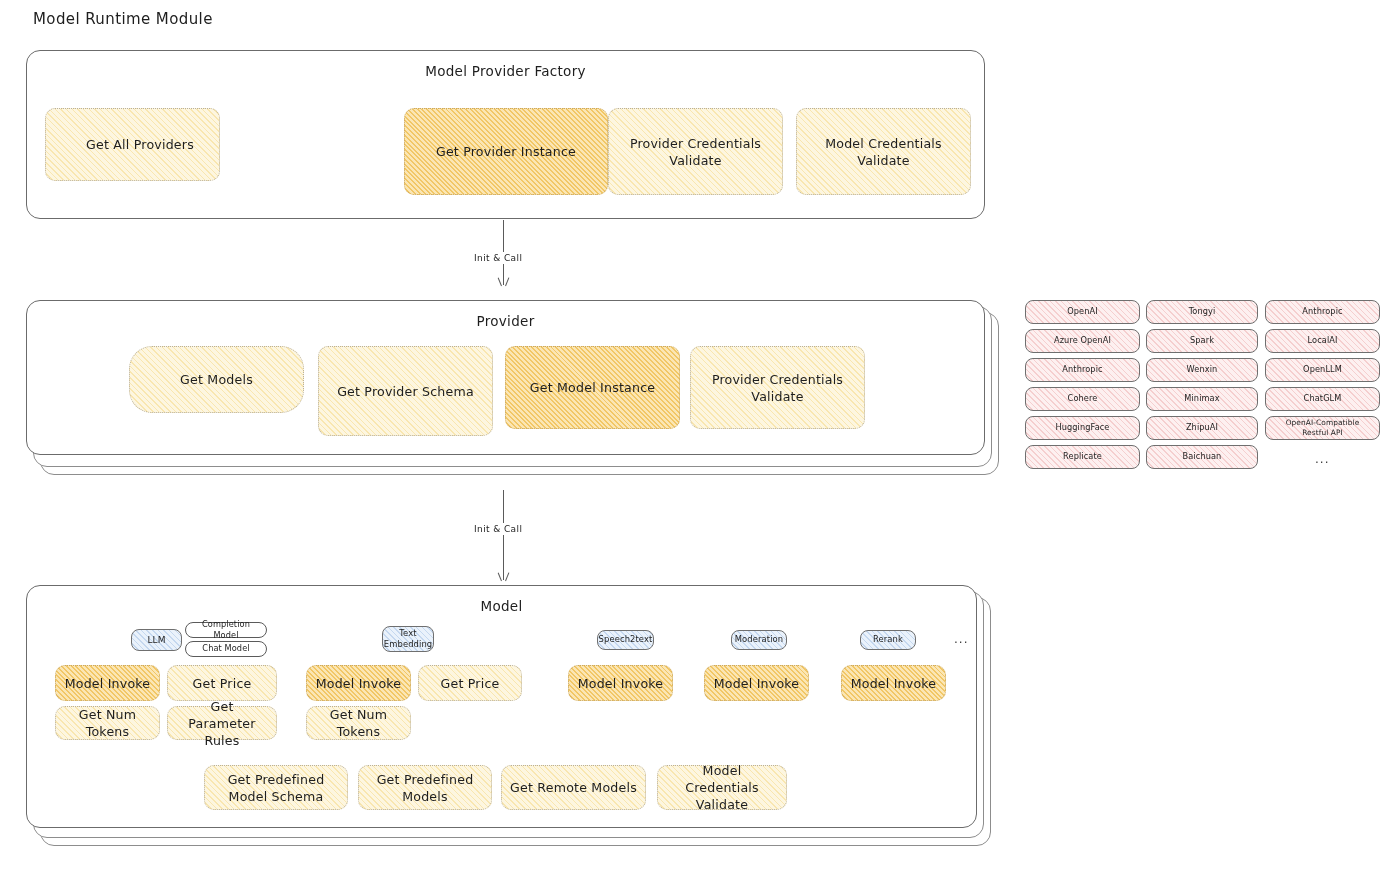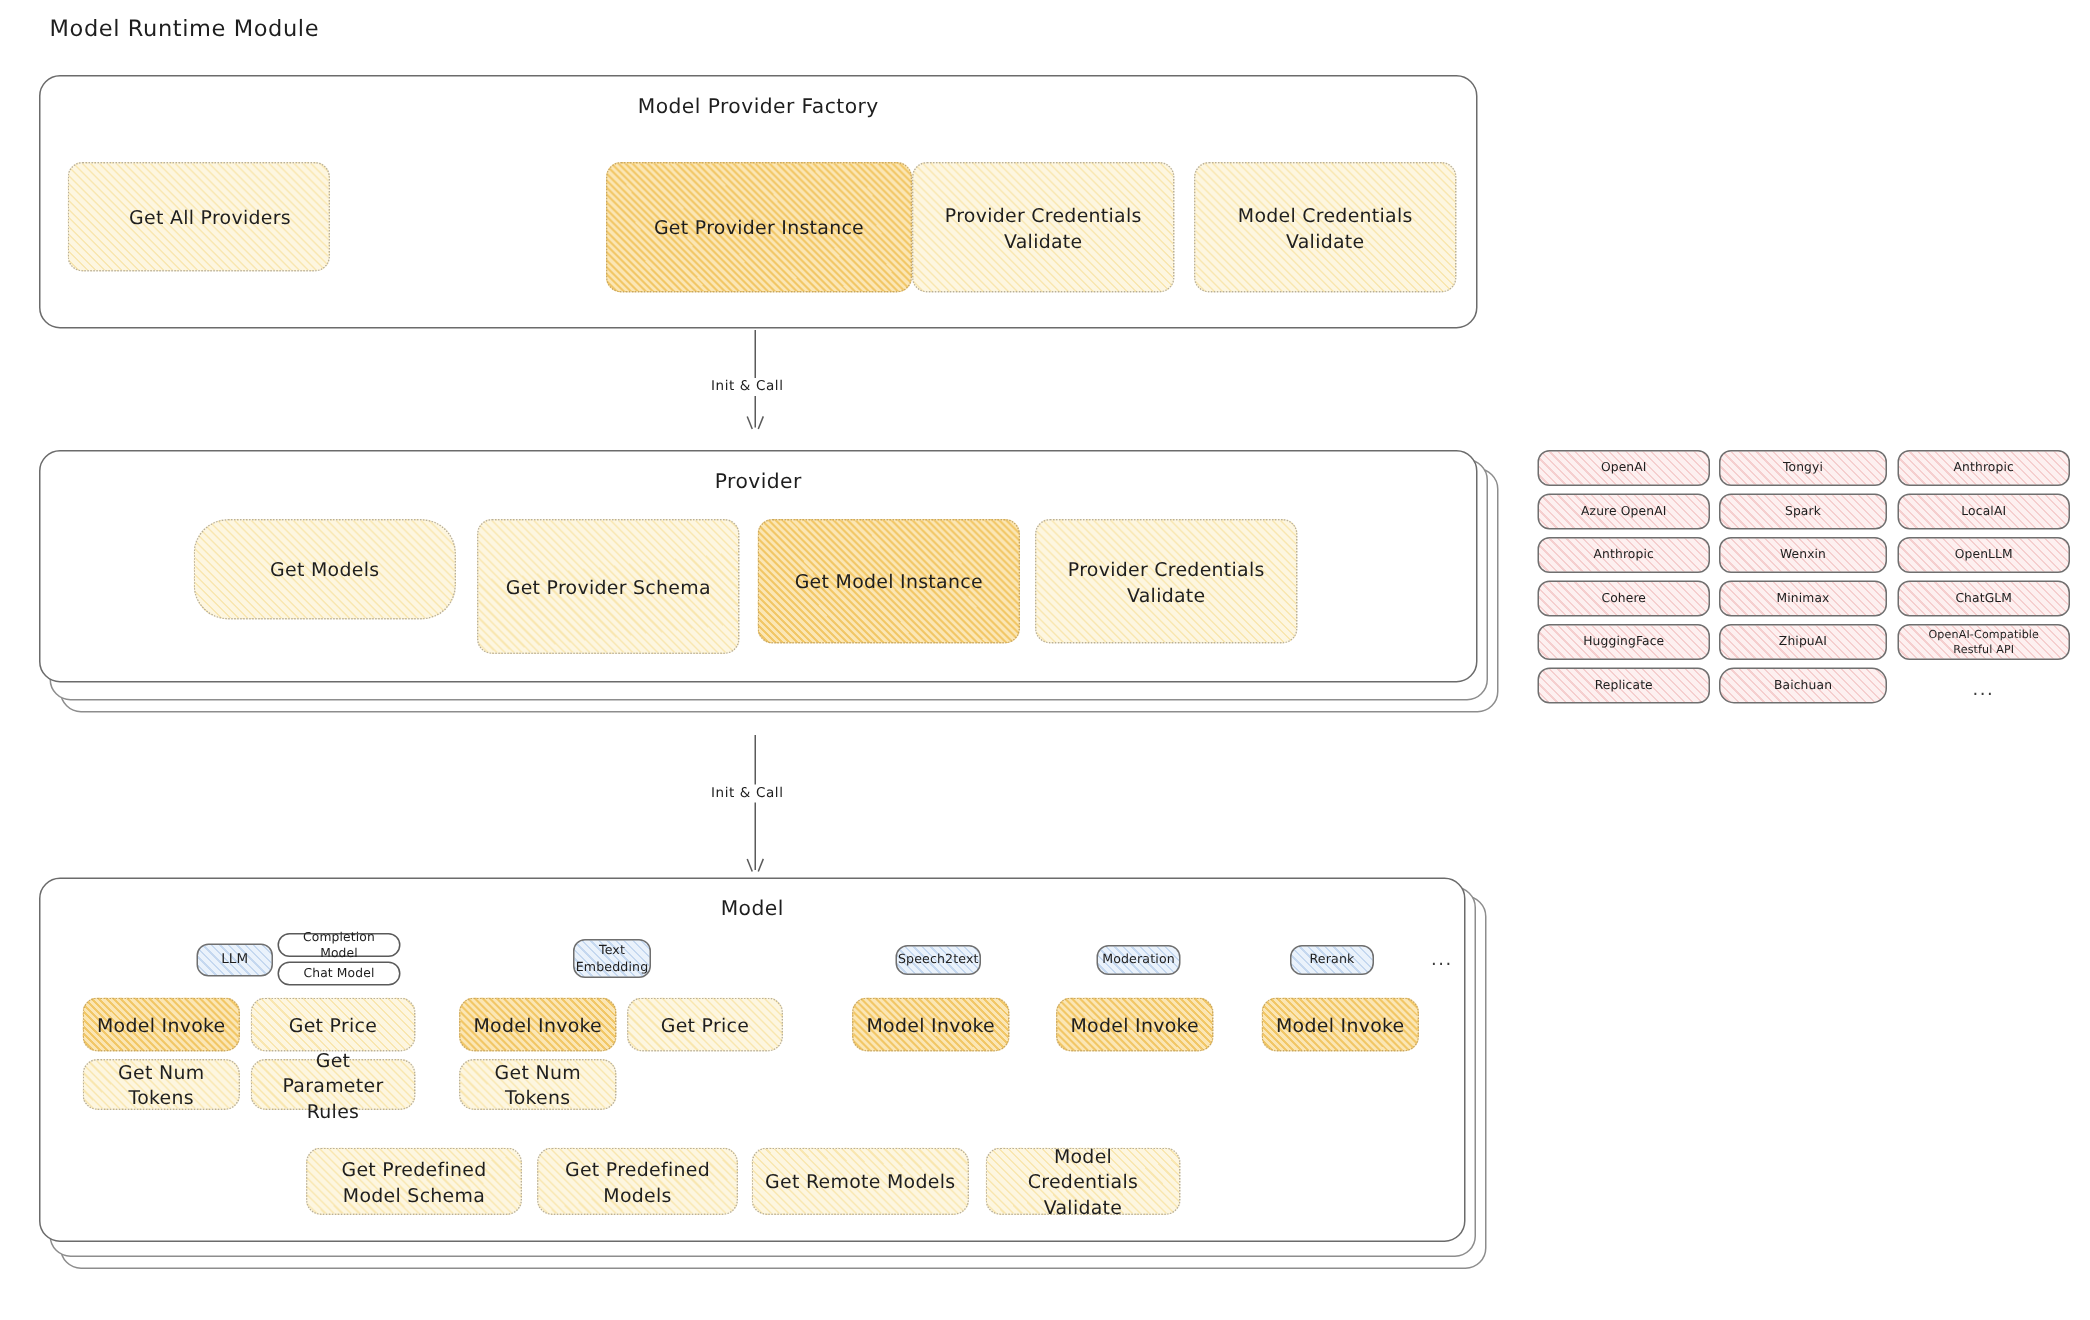--- a/index.html
+++ b/index.html
@@ -228,21 +228,21 @@
     <div class="node fill-pink" style="left:0px;   top:58px;  width:115px; height:24px;">Anthropic</div>
     <div class="node fill-pink" style="left:0px;   top:87px;  width:115px; height:24px;text-align:right;">Cohere</div>
     <div class="node fill-pink" style="left:0px;   top:116px; width:115px; height:24px;">HuggingFace</div>
     <div class="node fill-pink" style="left:0px;   top:145px; width:115px; height:24px;">Replicate</div>
 
     <div class="node fill-pink" style="left:121px; top:0px;   width:112px; height:24px;">Tongyi</div>
     <div class="node fill-pink" style="left:121px; top:29px;  width:112px; height:24px;">Spark</div>
     <div class="node fill-pink" style="left:121px; top:58px;  width:112px; height:24px;">Wenxin</div>
     <div class="node fill-pink" style="left:121px; top:87px;  width:112px; height:24px;">Minimax</div>
     <div class="node fill-pink" style="left:121px; top:116px; width:112px; height:24px;">ZhipuAI</div>
-    <div class="node fill-pink" style="left:121px; top:145px; width:112px; height:24px;border-radius:10px;">Baichuan</div>
+    <div class="node fill-pink" style="left:121px; top:145px; width:112px; height:24px;">Baichuan</div>
 
     <div class="node fill-pink" style="left:240px; top:0px;   width:115px; height:24px;">Anthropic</div>
     <div class="node fill-pink" style="left:240px; top:29px;  width:115px; height:24px;">LocalAI</div>
     <div class="node fill-pink" style="left:240px; top:58px;  width:115px; height:24px;">OpenLLM</div>
     <div class="node fill-pink" style="left:240px; top:87px;  width:115px; height:24px;">ChatGLM</div>
     <div class="node fill-pink" style="left:240px; top:116px; width:115px; height:24px; font-size:7.4px;">OpenAI-Compatible Restful API</div>
 
     <div class="ellipsis" style="left:290px; top:152px;">...</div>
   </div>
 

